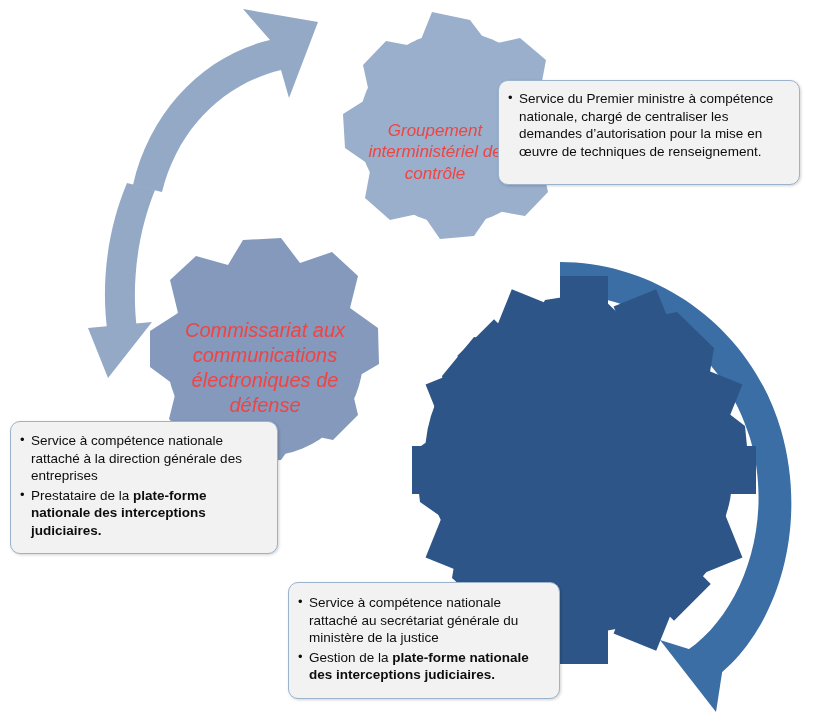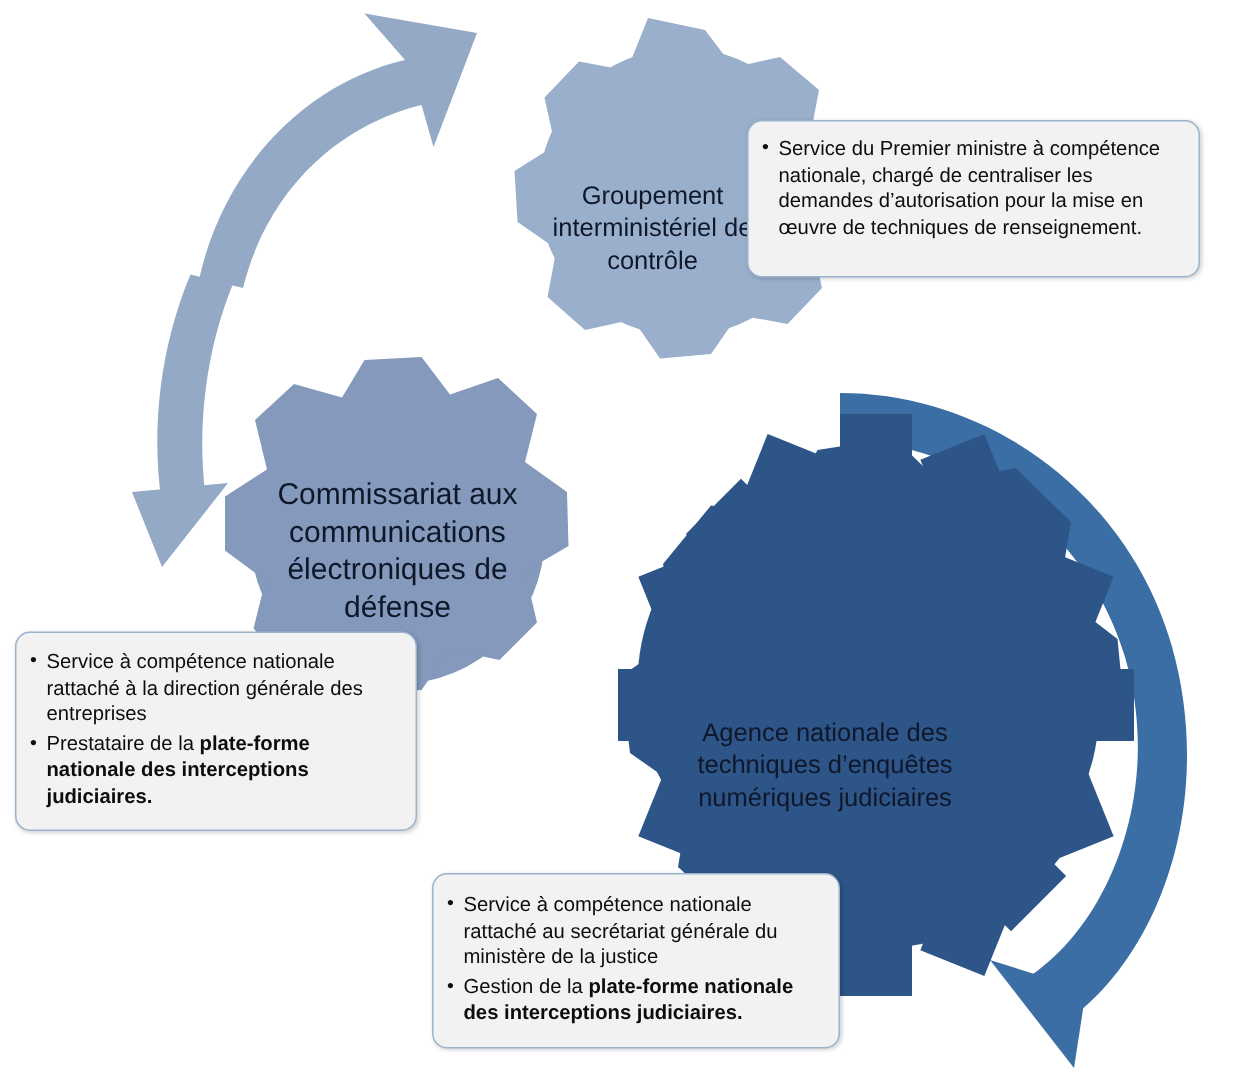--- a/index.html
+++ b/index.html
@@ -13,24 +13,25 @@
   #canvas {
     position: relative;
     width: 830px;
     height: 721px;
     overflow: hidden;
     background: #ffffff;
   }
   .gear-label {
     position: absolute;
     text-align: center;
-    color: #0f172a;
+    color: #ef4444;
     line-height: 1.25;
     pointer-events: none;
     white-space: pre-line;
+    font-style: italic;
   }
   .gear-label.top {
     left: 330px;
     top: 120px;
     width: 210px;
     font-size: 17px;
   }
   .gear-label.mid {
     left: 160px;
     top: 318px;
@@ -209,23 +210,20 @@
     </g>
   </svg>
 
   <div class="gear-label top">Groupement
 interministériel de
 contrôle</div>
   <div class="gear-label mid">Commissariat aux
 communications
 électroniques de
 défense</div>
-  <div class="gear-label main">Agence nationale des
-techniques d’enquêtes
-numériques judiciaires</div>
 
   <div class="callout" id="callout-gic">
     <ul>
         <li><span>Service du Premier ministre à compétence nationale, chargé de centraliser les demandes d’autorisation pour la mise en œuvre de techniques de renseignement.</span></li>
       </ul>
   </div>
 
   <div class="callout" id="callout-antenj">
     <ul>
         <li><span>Service à compétence nationale rattaché au secrétariat générale du ministère de la justice</span></li>

